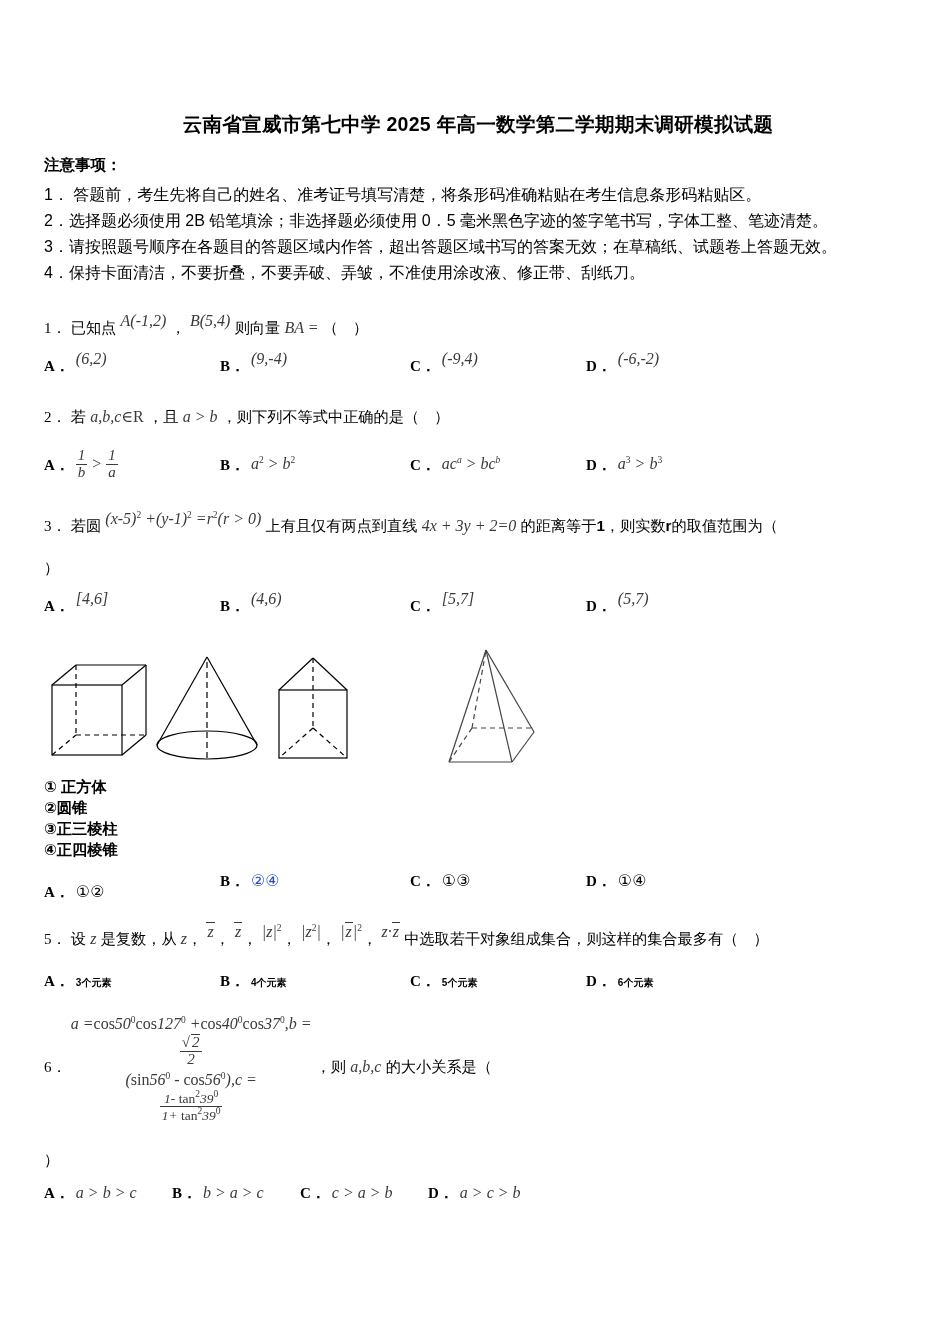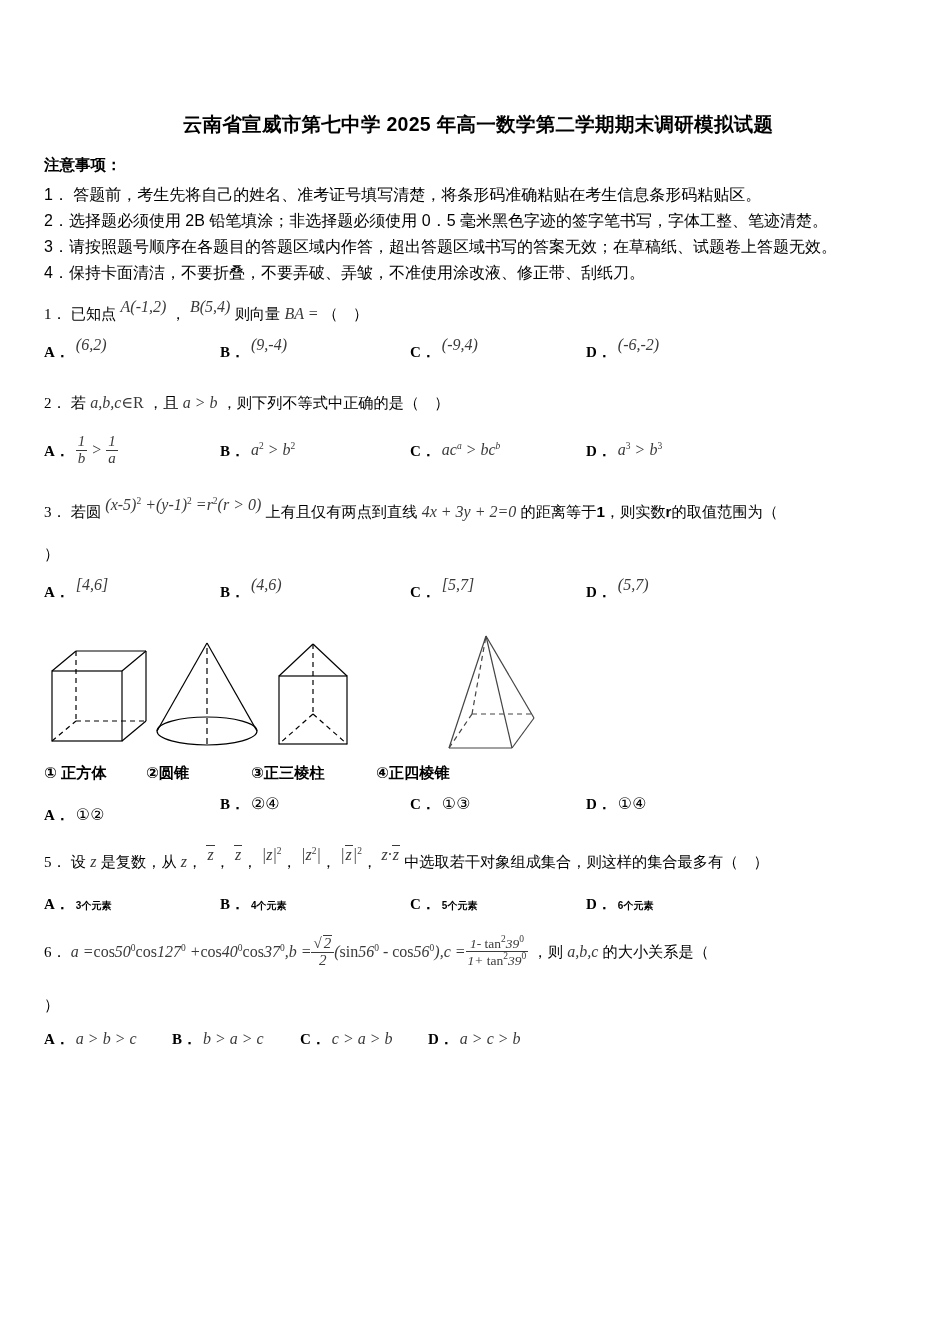--- a/index.html
+++ b/index.html
@@ -58,21 +58,21 @@
   
   .section-head {
     font-family: "Liberation Sans", "DejaVu Sans", sans-serif;
     font-size: 15.2px;
     margin: 24px 0 0 0;
     line-height: 1.5;
   }
 
   
   .question {
-    margin-top: 13px;
+    margin-top: 27px;
   }
   .q-stem {
     font-family: "Liberation Sans", "DejaVu Sans", sans-serif;
     font-size: 15.2px;
     line-height: 1.9;
   }
   .q-num {
     font-family: "Liberation Serif", "DejaVu Serif", serif;
     font-size: 15px;
   }
@@ -152,20 +152,21 @@
     position: relative;
     height: 135px;
     margin-top: 6px;
   }
   .fig-captions {
     font-family: "Liberation Sans", "DejaVu Sans", sans-serif;
     font-weight: bold;
     font-size: 15.2px;
     margin-top: 2px;
     display: flex;
+    flex-direction: column;
   }
   .cap1 { width: 102px; }
   .cap2 { width: 105px; }
   .cap3 { width: 125px; }
 
   .circ {
     display: inline-block;
     font-family: "DejaVu Sans", sans-serif;
   }
 </style>
@@ -331,21 +332,21 @@
       <span>④正四棱锥</span>
     </div>
 
     <div class="options" style="margin-top:10px;">
       <div class="opt opt-w1">
         <span class="opt-label">A．</span>
         <span class="opt-val circ" style="font-style:normal;color:#000;margin-top:11px;">①②</span>
       </div>
       <div class="opt opt-w2">
         <span class="opt-label">B．</span>
-        <span class="opt-val circ" style="font-style:normal;color:#000000;font-family:Liberation Mono, monospace;">②④</span>
+        <span class="opt-val circ" style="font-style:normal;color:#1d4ed8;">②④</span>
       </div>
       <div class="opt opt-w3">
         <span class="opt-label">C．</span>
         <span class="opt-val circ" style="font-style:normal;color:#000;">①③</span>
       </div>
       <div class="opt">
         <span class="opt-label">D．</span>
         <span class="opt-val circ" style="font-style:normal;color:#000;">①④</span>
       </div>
     </div>
@@ -382,21 +383,21 @@
       <div class="opt">
         <span class="opt-label">D．</span>
         <span class="opt-val cnopt">6个元素</span>
       </div>
     </div>
   </div>
 
   <div class="question" style="margin-top:22px;">
     <div class="q-stem" style="line-height:1.4;">
       <span class="q-num">6．</span>
-      <span class="m" style="display:inline-flex;align-items:center;vertical-align:middle;">
+      <span class="m" style="display:inline-flex;align-items:center;vertical-align:middle;flex-direction:column;">
         <span><i>a</i> =<span class="up">cos</span>50<sup>0</sup><span class="up">cos</span>127<sup>0</sup> +<span class="up">cos</span>40<sup>0</sup><span class="up">cos</span>37<sup>0</sup>,<i>b</i> =</span>
         <span class="frac">
               <span class="num"><span class="radical">√</span><span class="sqrt">2</span></span>
               <span class="den">2</span>
             </span>
         <span>(<span class="up">sin</span>56<sup>0</sup> - <span class="up">cos</span>56<sup>0</sup>),<i>c</i> =</span>
         <span class="frac small">
               <span class="num">1- <span class="up">tan</span><sup>2</sup>39<sup>0</sup></span>
               <span class="den">1+ <span class="up">tan</span><sup>2</sup>39<sup>0</sup></span>
             </span>

